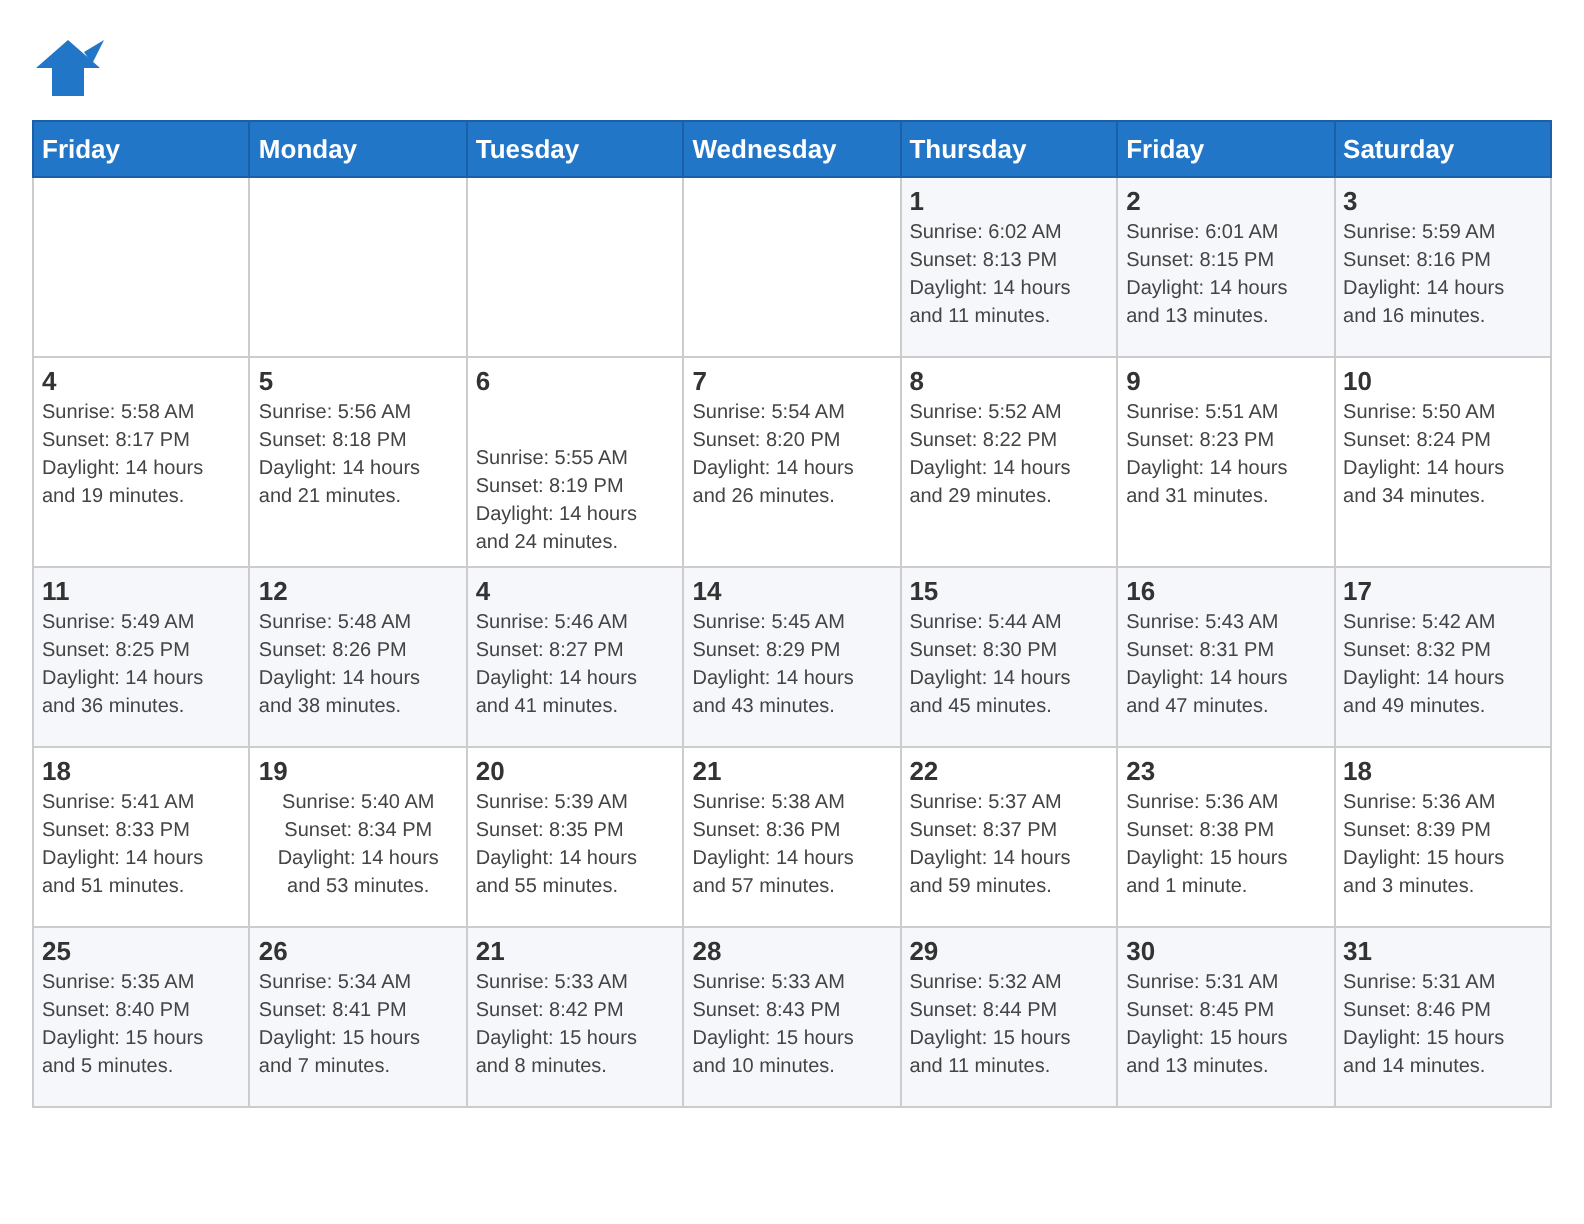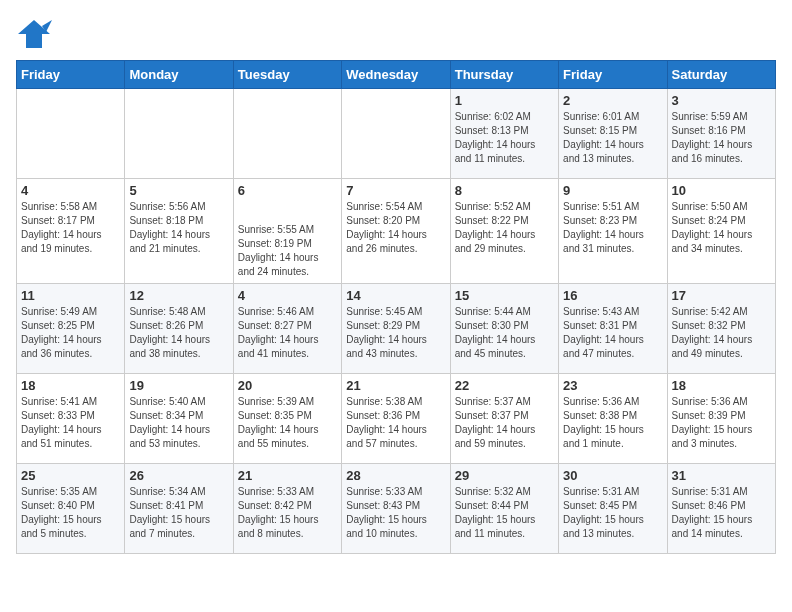--- a/index.html
+++ b/index.html
@@ -257,21 +257,21 @@
       <tr>
         <td>
           <span class="day-number">18</span>
           <div class="day-info" style="white-space: pre-line;">Sunrise: 5:41 AM
 Sunset: 8:33 PM
 Daylight: 14 hours
 and 51 minutes.</div>
         </td>
         <td>
           <span class="day-number">19</span>
-          <div class="day-info" style="white-space: pre-line;">Sunrise: 5:40 AM
+          <div class="day-info" style="white-space: pre-line; text-align: center;">Sunrise: 5:40 AM
 Sunset: 8:34 PM
 Daylight: 14 hours
 and 53 minutes.</div>
         </td>
         <td>
           <span class="day-number">20</span>
           <div class="day-info" style="white-space: pre-line;">Sunrise: 5:39 AM
 Sunset: 8:35 PM
 Daylight: 14 hours
 and 55 minutes.</div>

